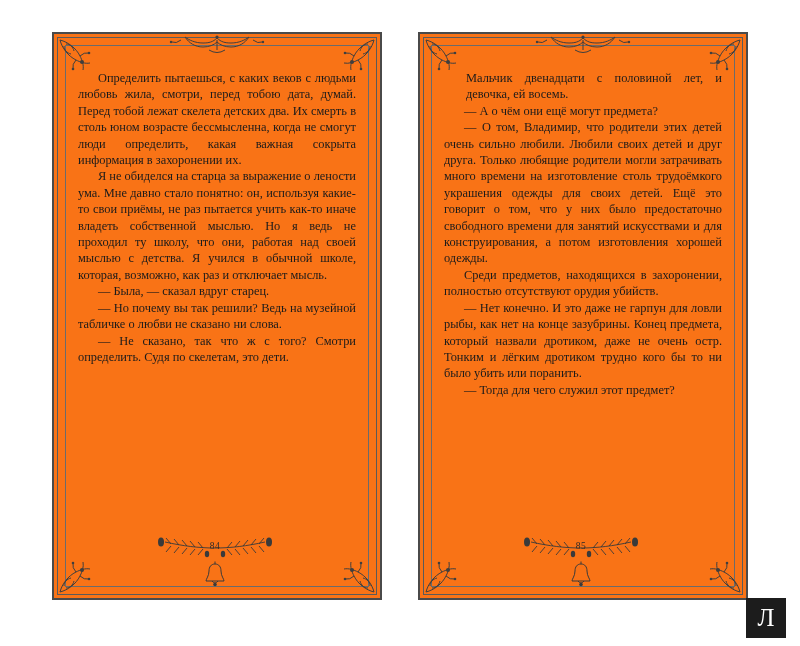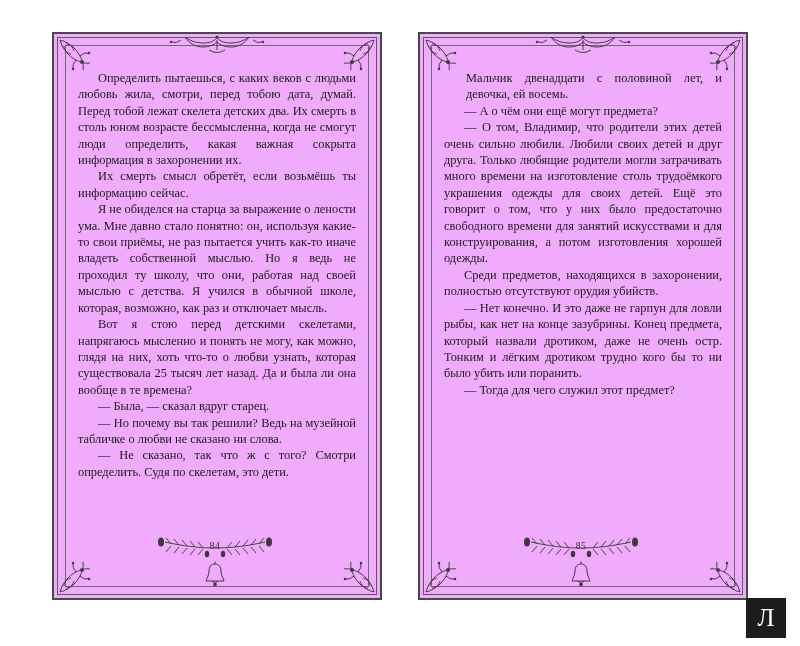--- a/index.html
+++ b/index.html
@@ -20,21 +20,21 @@
     background: #ffffff;
     display: flex;
     justify-content: center;
     align-items: flex-start;
   }
   .page {
     position: relative;
     width: 330px;
     height: 568px;
     margin-top: 32px;
-    background: #f0abfc;
+    background: #f97316;
   }
   .page.left { margin-right: 36px; }
 
   
   .frame-outer {
     position: absolute;
     left: 0; top: 0; right: 0; bottom: 0;
     border: 2px solid #4a4a4a;
   }
   .frame-inner {
@@ -225,23 +225,21 @@
           <path d="M18 22 q-4 4 -3 9"></path>
         </g>
         <circle cx="24" cy="24" r="2" fill="currentColor"></circle>
         <circle cx="31" cy="15" r="1.3" fill="currentColor"></circle>
         <circle cx="15" cy="31" r="1.3" fill="currentColor"></circle>
       </svg>
     </div>
 
     <div class="textblock">
       <p>Определить пытаешься, с каких веков с людьми любовь жила, смотри, перед тобою дата, думай. Перед тобой лежат скелета детских два. Их смерть в столь юном возрасте бессмысленна, когда не смогут люди определить, какая важная сокрыта информация в захоронении их.</p>
-      <p>Их смерть смысл обретёт, если возьмёшь ты информацию сейчас.</p>
       <p>Я не обиделся на старца за выражение о лености ума. Мне давно стало понятно: он, используя какие-то свои приёмы, не раз пытается учить как-то иначе владеть собственной мыслью. Но я ведь не проходил ту школу, что они, работая над своей мыслью с детства. Я учился в обычной школе, которая, возможно, как раз и отключает мысль.</p>
-      <p>Вот я стою перед детскими скелетами, напрягаюсь мысленно и понять не могу, как можно, глядя на них, хоть что-то о любви узнать, которая существовала 25 тысяч лет назад. Да и была ли она вообще в те времена?</p>
       <p>— Была, — сказал вдруг старец.</p>
       <p>— Но почему вы так решили? Ведь на музейной табличке о любви не сказано ни слова.</p>
       <p>— Не сказано, так что ж с того? Смотри определить. Судя по скелетам, это дети.</p>
     </div>
 
     <div class="bottom-deco">
       <div class="branch">
         <svg width="180" height="24" viewBox="0 0 180 24">
           <g stroke="currentColor" stroke-width="0.9" fill="none">
             <path d="M90 14 C74 14 58 12 40 8"></path>

